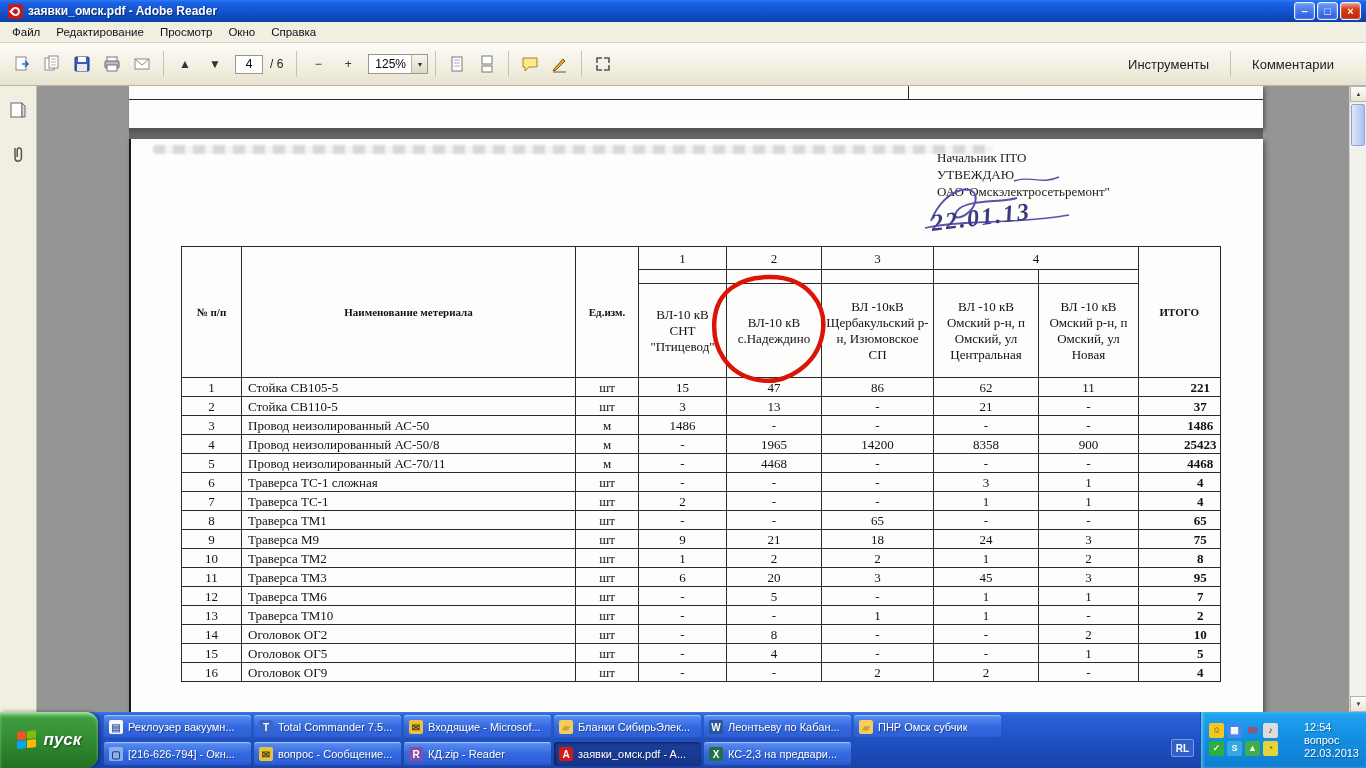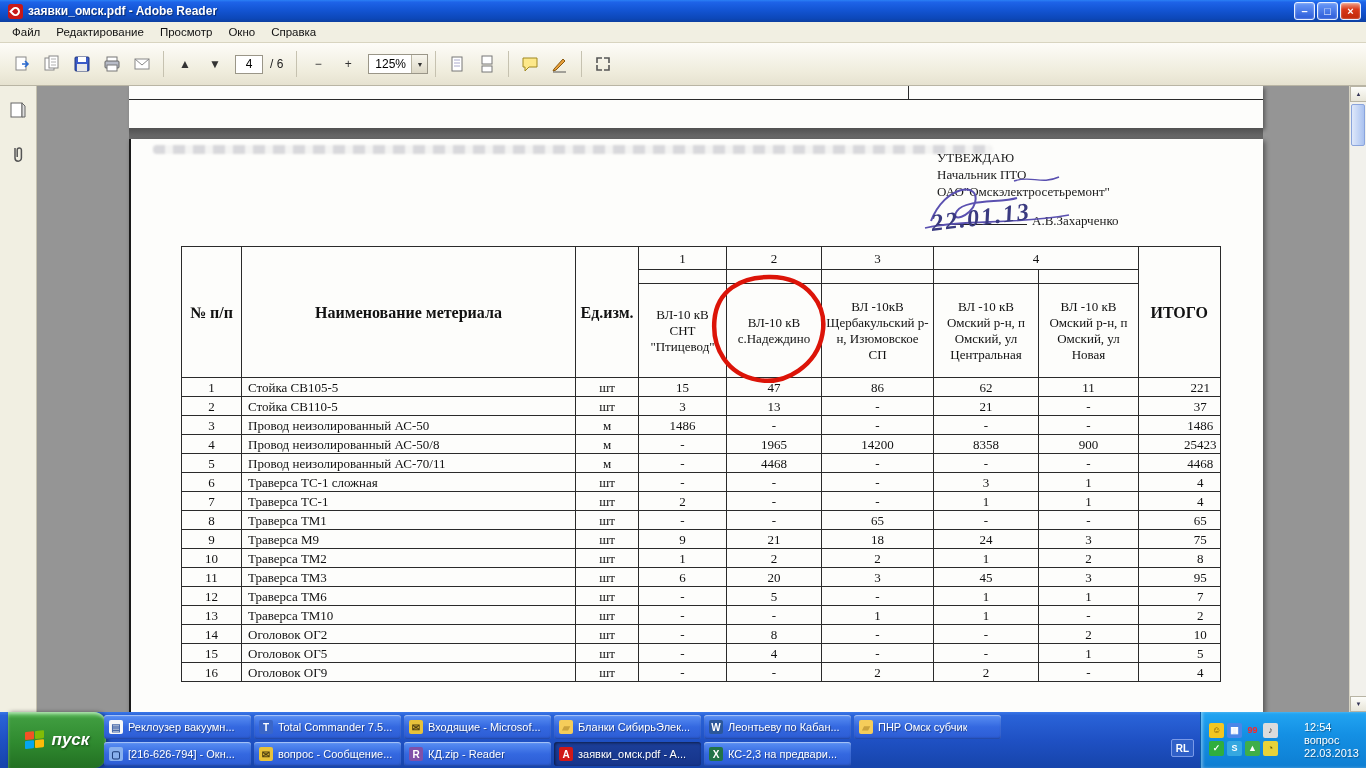--- a/index.html
+++ b/index.html
@@ -64,42 +64,42 @@
   .sig-line.short { width:66px; }
   .name-row { margin-top:12px; }
   .sig-svg { position:absolute; left:-18px; top:24px; pointer-events:none; }
   .hand-date { position:absolute; left:-6px; top:60px; font-family:"Liberation Serif",serif; font-style:italic;
     font-size:24px; font-weight:bold; color:#3a3a80; transform:rotate(-7deg); letter-spacing:2px; }
 
   .table-wrap { position:absolute; left:50px; top:107px; }
   table { border-collapse:collapse; font-family:"Liberation Serif",serif; font-size:13px; color:#111; table-layout:fixed; }
   th,td { border:1px solid #2a2a2a; padding:0 3px; text-align:center; height:18px; line-height:15px; overflow:hidden; }
   thead th { font-weight:normal; vertical-align:middle; }
-  th.hb { font-weight:bold; font-size:16px; }
+  th.hb { font-weight:bold; font-size:11px; }
   .numrow th { height:23px; }
   .blankrow th { height:14px; }
   .headrow th { height:94px; white-space:pre-line; vertical-align:middle; line-height:16px; }
   tbody tr { height:19px; }
   tbody td.c1 { text-align:left; padding-left:6px; }
-  tbody td.c8 { font-weight:normal;padding-left:45px; }
+  tbody td.c8 { font-weight:bold;padding-left:45px; }
 
   .red-circle { position:absolute; left:572px; top:130px; }
 
   
   .vscroll { position:absolute; right:0; top:0; bottom:0; width:17px; background:#f2f1ec; border-left:1px solid #d8d4c4; }
   .scroll-btn { position:absolute; left:0; width:17px; height:16px; background:linear-gradient(180deg,#fdfdfa,#e8e5d8);
     border:1px solid #b8b4a4; display:flex; align-items:center; justify-content:center; font-size:6px; color:#335; }
   .scroll-btn.up { top:0; } .scroll-btn.down { bottom:0; }
   .thumb { position:absolute; left:1px; top:18px; width:14px; height:42px;
     background:linear-gradient(90deg,#dfe8fa,#aac2f0); border:1px solid #8aa4dc; border-radius:2px; }
 
   
   .taskbar { position:absolute; left:0; bottom:0; width:100%; height:56px;
     background:linear-gradient(180deg,#3a77e8 0%,#2a63d8 6%,#1f51c4 50%,#1745ad 95%); z-index:40; }
-  .start-btn { position:absolute; left:8px; top:0; width:98px; height:56px;
+  .start-btn { position:absolute; left:0; top:0; width:98px; height:56px;
     background:linear-gradient(180deg,#6ac96a 0%,#3f9c3f 12%,#2f8a2f 55%,#237023 100%);
     border-radius:0 12px 12px 0; box-shadow:inset 0 2px 3px rgba(255,255,255,.45), 2px 0 4px rgba(0,0,0,.4);
     display:flex; align-items:center; justify-content:center; gap:6px; color:#fff; font-style:italic; font-weight:bold;
     font-size:17px; text-shadow:1px 1px 2px #1a4a1a; }
   .win-flag { width:21px; height:19px; display:grid; grid-template-columns:9px 9px; grid-template-rows:8px 8px; gap:1px; transform:skewY(-6deg); }
   .win-flag span { border-radius:1px; }
   .wf1{background:#f35325;} .wf2{background:#81bc06;} .wf3{background:#05a6f0;} .wf4{background:#ffba08;}
   .tb-rows { position:absolute; left:104px; top:0; right:200px; height:56px; }
   .tb-row { position:absolute; left:0; display:flex; gap:3px; height:24px; }
   .tb-row.r1 { top:3px; } .tb-row.r2 { top:30px; }
@@ -236,20 +236,25 @@
   </button>
 
   <div class="sep"></div>
 
   <button class="tbtn">
     <svg class="micro-svg" width="18" height="18">
         <path d="M3 8 V3 H8 M10 3 H15 V8 M15 10 V15 H10 M8 15 H3 V10" fill="none" stroke="#555" stroke-width="1.6"></path>
       </svg>
   </button>
 
+  <div class="tb-right">
+    <span>Инструменты</span>
+    <div class="sep"></div>
+    <span>Комментарии</span>
+  </div>
 </div>
 
 <div class="main">
 
   <div class="sidebar">
     <button class="side-btn">
       <svg class="micro-svg" width="20" height="20">
           <rect x="3" y="2" width="11" height="14" fill="#fff" stroke="#666"></rect>
           <path d="M14 2 l3 3 v11 h-3 z" fill="#ddd" stroke="#666"></path>
         </svg>
@@ -267,26 +272,23 @@
       <div class="pp-vline"></div>
       <div class="pp-hline"></div>
     </div>
     <div class="page-gap"></div>
 
     <div class="page-cur">
       <div class="artifact"></div>
 
 
       <div class="approval">
+        <div>Начальник ПТО</div>
         <div>УТВЕЖДАЮ</div>
-        <div>Начальник ПТО</div>
         <div>ОАО"Омскэлектросетьремонт"</div>
-        <div class="name-row">
-          <span class="sig-line"></span><span>А.В.Захарченко</span>
-        </div>
         <svg class="sig-svg" width="170" height="60">
           <path d="M12 48 C 26 12 62 8 56 30 C 52 44 30 50 38 38 C 46 26 82 30 98 25" fill="none" stroke="#5a50b0" stroke-width="2"></path>
           <path d="M6 55 C 45 46 95 52 150 42" fill="none" stroke="#5a50b0" stroke-width="1.6"></path>
           <path d="M95 8 C 112 2 122 12 140 4" fill="none" stroke="#5a50b0" stroke-width="1.4"></path>
         </svg>
         <span class="hand-date">22.01.13</span>
       </div>
 
       <div class="table-wrap">
         <table>

